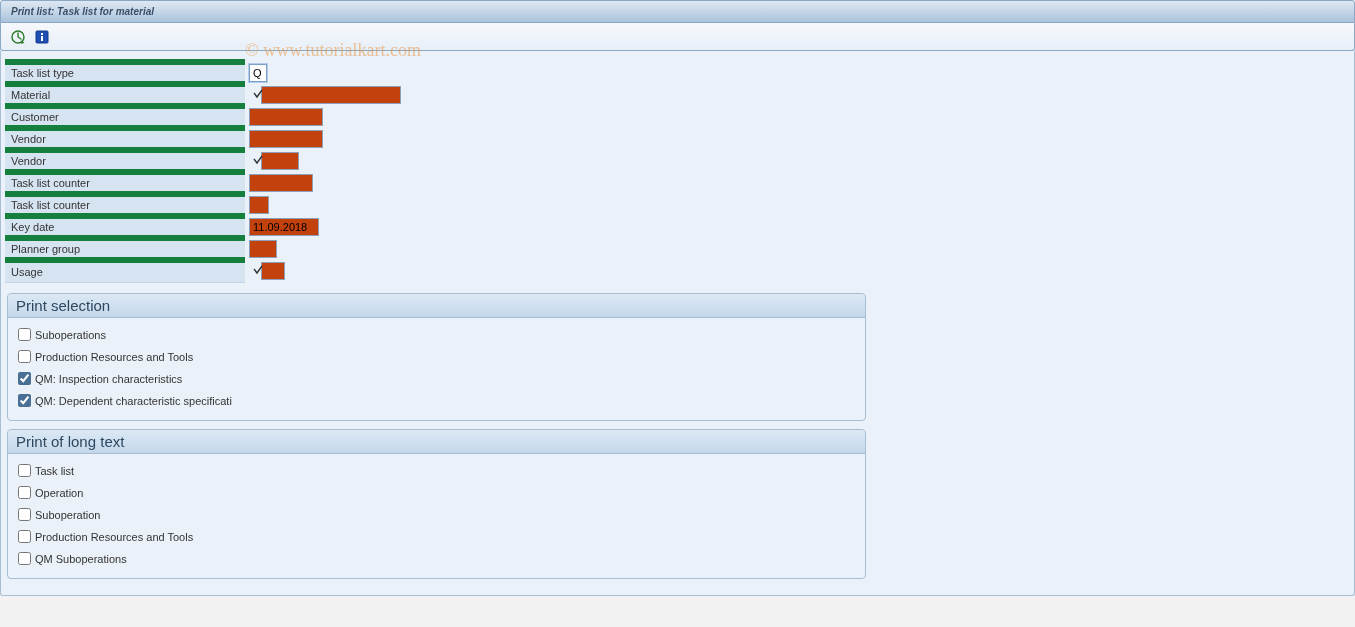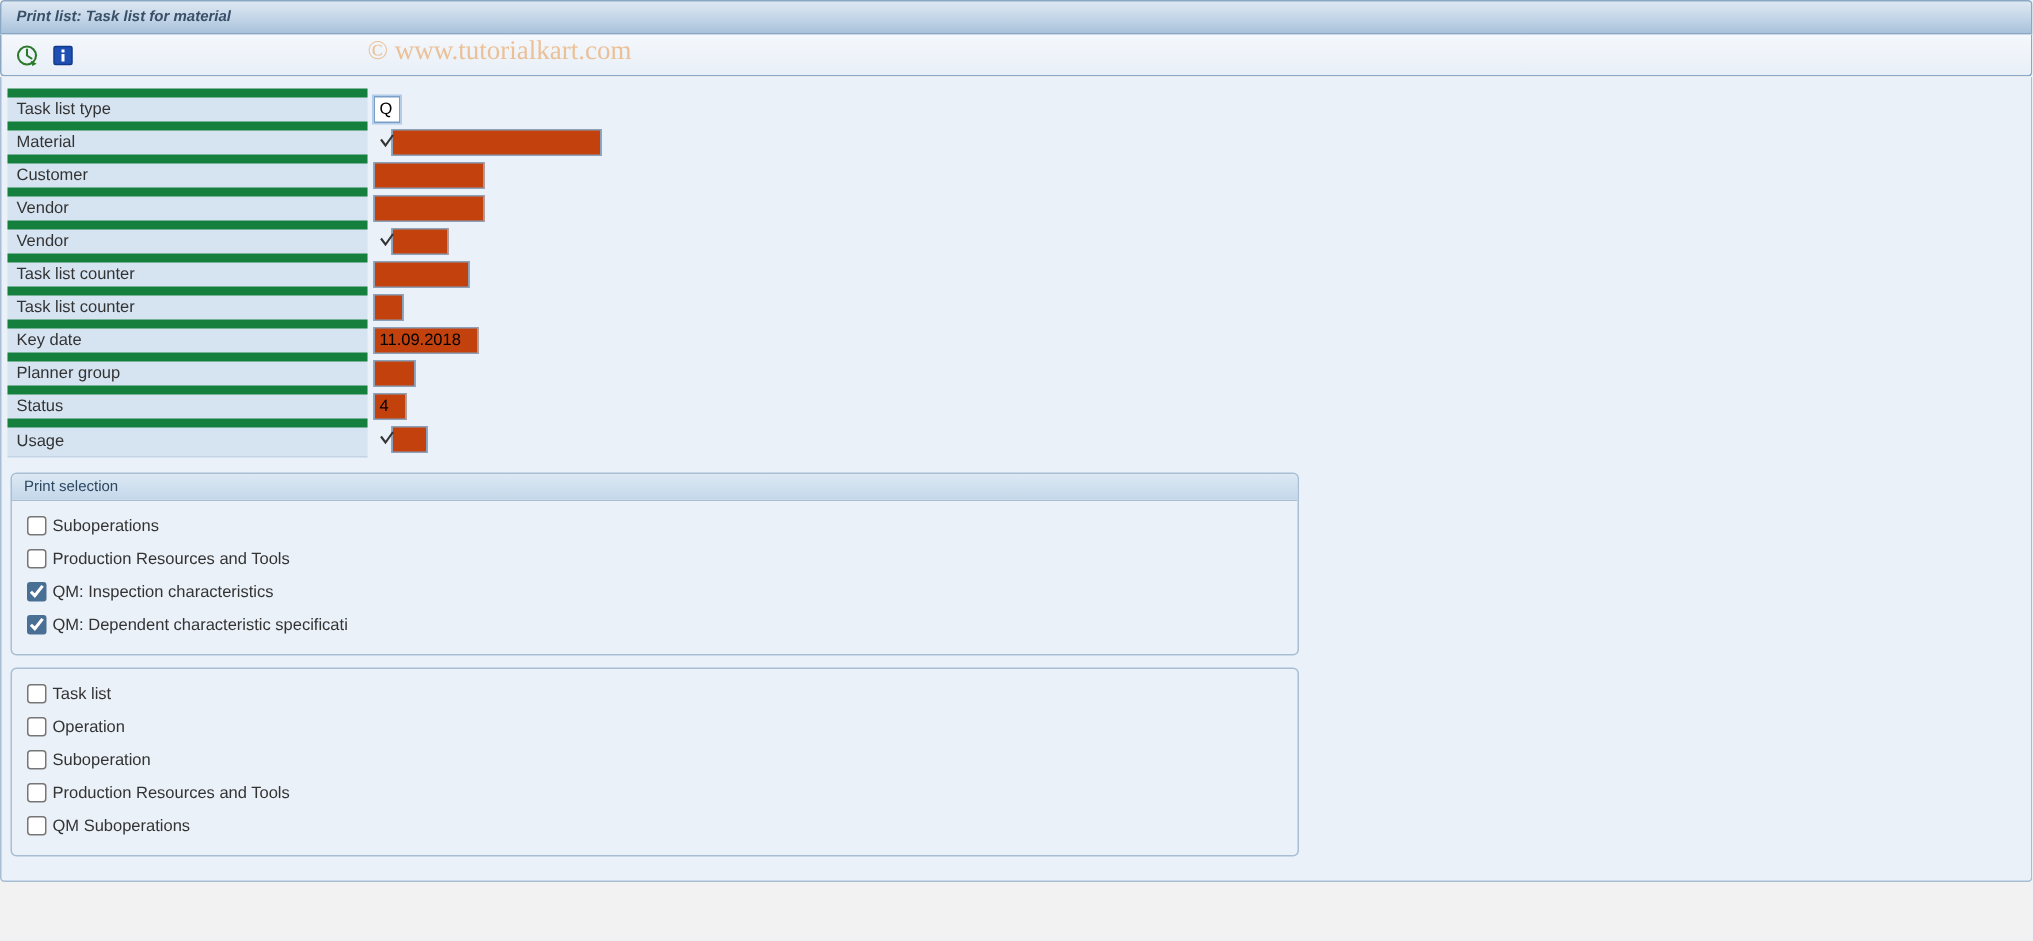--- a/index.html
+++ b/index.html
@@ -76,39 +76,39 @@
       border: 1px solid #a8bed4;
       border-radius: 4px;
       margin: 6px 2px 8px 2px;
       width: 859px;
       background: #eaf1f8;
     }
     .group-title {
       background: linear-gradient(to bottom, #dce9f4, #c4d7ea);
       border-bottom: 1px solid #a8bed4;
       padding: 3px 8px;
-      font-size: 10px;
+      font-size: 15px;
       color: #2d4861;
       border-radius: 4px 4px 0 0;
     }
     .group-body { padding: 6px 10px 8px 10px; }
     .check-row {
       display: flex;
       align-items: center;
       gap: 4px;
       height: 22px;
     }
     .check-row input[type=checkbox] {
       width: 13px;
       height: 13px;
       accent-color: #4a6f94;
     }
     .watermark {
       position: absolute;
-      top: 23px;
+      top: 40px;
       left: 245px;
       font-size: 18px;
       color: rgba(232, 150, 70, 0.55);
       font-family: Georgia, serif;
       pointer-events: none;
     }
   </style>
 </head>
 <body>
 
@@ -187,24 +187,20 @@
     </tr>
     <tr>
       <td class="label-cell">Key date</td>
       <td><input class="field" style="width: 70px;" value="11.09.2018"></td>
     </tr>
     <tr>
       <td class="label-cell">Planner group</td>
       <td><input class="field" style="width: 28px;" value=""></td>
     </tr>
     <tr>
-      <td class="label-cell">Status</td>
-      <td><input class="field" style="width: 22px;" value="4"></td>
-    </tr>
-    <tr>
       <td class="label-cell">Usage</td>
       <td>
         <span style="display:inline-flex;align-items:center;gap:0;">
           <span style="position:relative;left:3px;">
             <svg width="12" height="12" viewBox="0 0 12 12">
                   <path d="M2 5 L5 9 L10 2" stroke="#333" stroke-width="1.4" fill="none"></path>
                 </svg>
           </span>
           <input class="field" style="width: 24px; padding-left: 16px;" value="">
         </span>
@@ -229,20 +225,21 @@
           <span>QM: Inspection characteristics</span>
         </div>
         <div class="check-row">
           <input type="checkbox" checked="" style="">
           <span>QM: Dependent characteristic specificati</span>
         </div>
       </div>
   </div>
 
   <div class="group-box">
+    <div class="group-title">Print of long text</div>
     <div class="group-body" id="plt-body">
         <div class="check-row">
           <input type="checkbox" style="">
           <span>Task list</span>
         </div>
         <div class="check-row">
           <input type="checkbox" style="">
           <span>Operation</span>
         </div>
         <div class="check-row">

